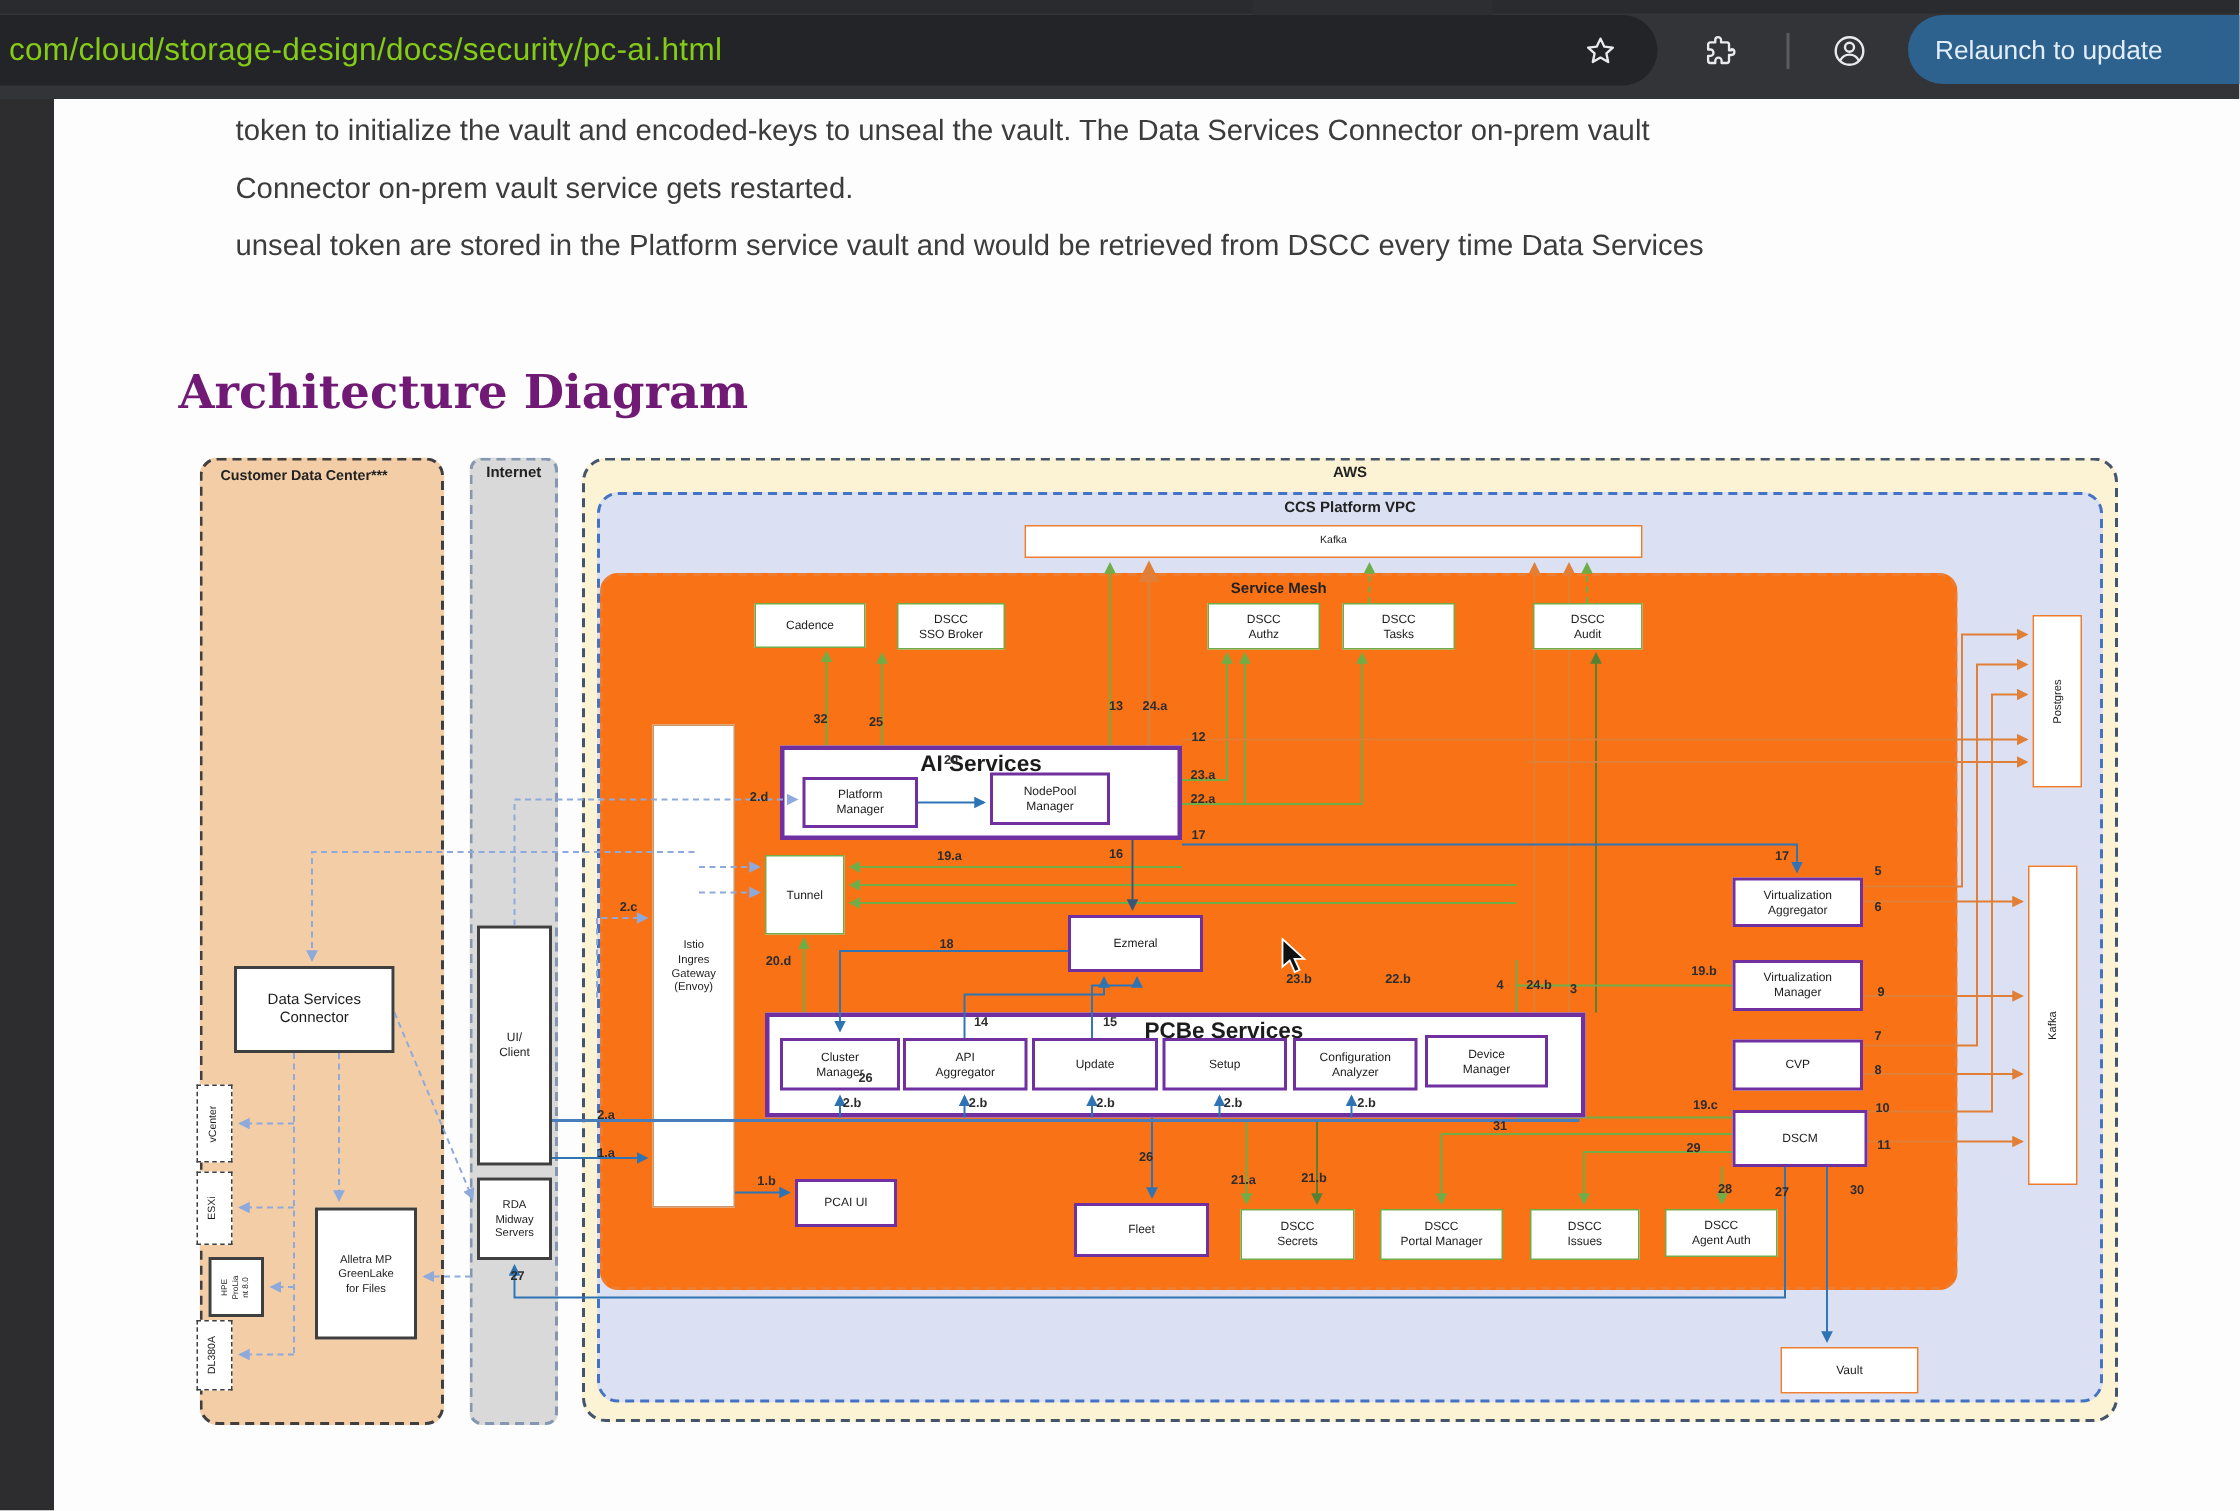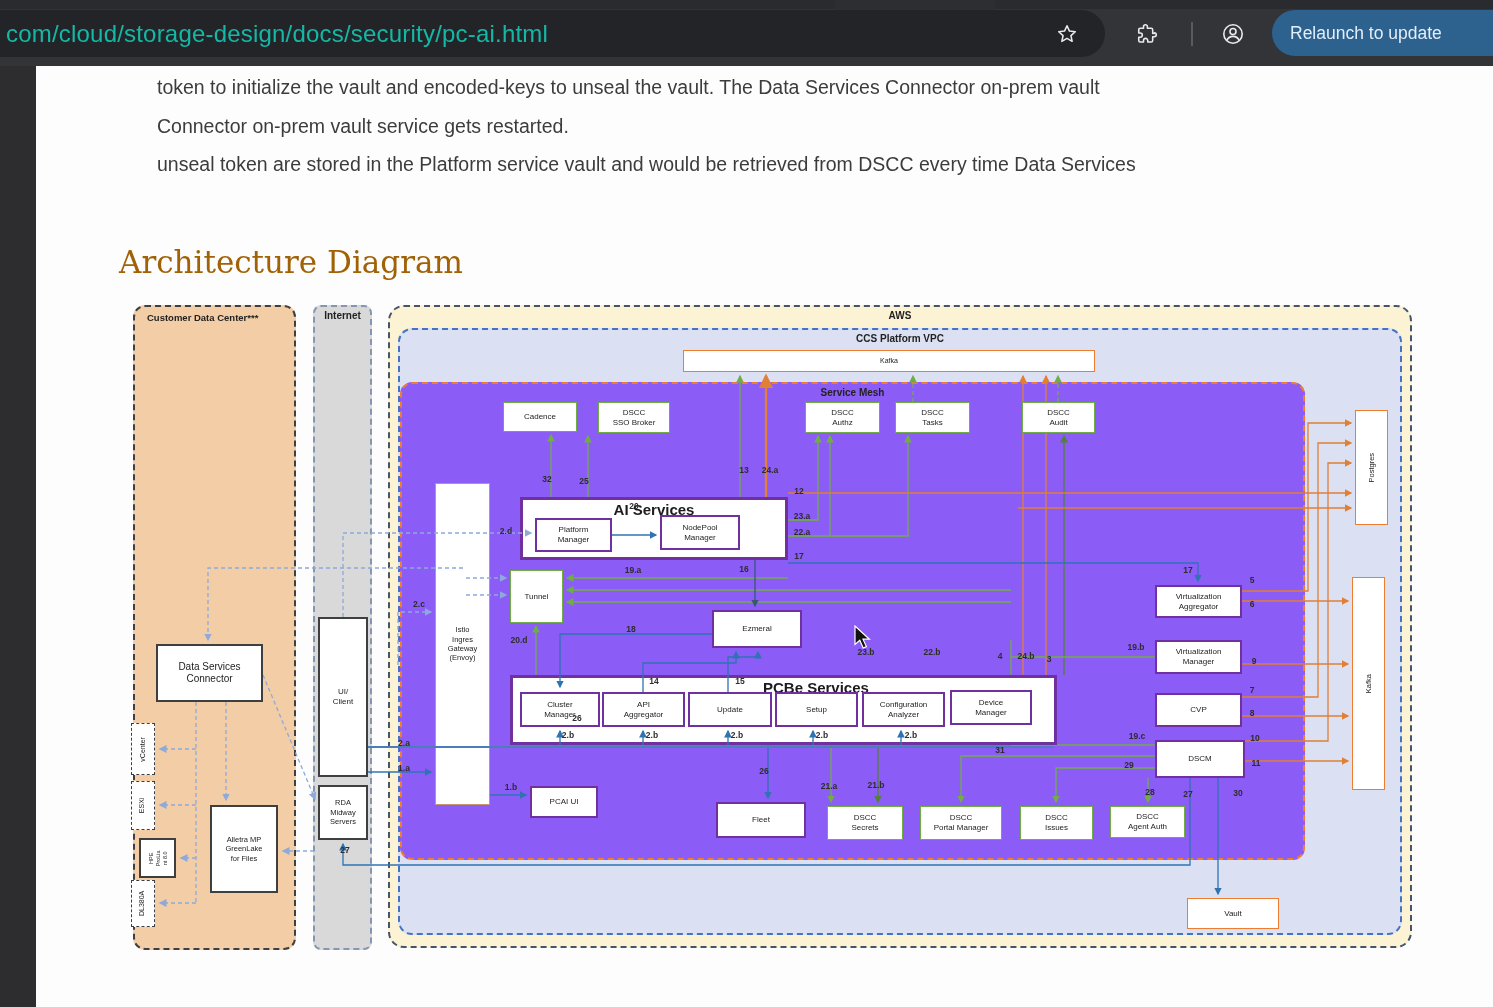--- a/index.html
+++ b/index.html
@@ -4,36 +4,36 @@
 <style>
   html,body{margin:0;padding:0;}
   body{width:1493px;height:1007px;overflow:hidden;position:relative;background:#fdfdfd;
        font-family:"Liberation Sans",sans-serif;}
   
   #chrome{position:absolute;left:0;top:0;width:1493px;height:66px;background:#333438;z-index:20;}
   #chrome .topstrip{position:absolute;left:0;top:0;width:100%;height:9px;background:#2a2b2e;}
   #chrome .tabshadow{position:absolute;left:835px;top:0;width:160px;height:16px;background:#2d2e31;border-radius:0 0 8px 8px;}
   #urlpill{position:absolute;left:-28px;top:10px;width:1133px;height:47px;background:#232428;border-radius:24px;
            display:flex;align-items:center;}
-  #urltext{position:absolute;left:34px;top:0;height:47px;display:flex;align-items:center;color:#14b8a6;
-           font-size:24px;letter-spacing:.2px;white-space:nowrap;}
+  #urltext{position:absolute;left:34px;top:0;height:47px;display:flex;align-items:center;color:#84cc16;
+           font-size:21px;letter-spacing:.2px;white-space:nowrap;}
   .chromeicon{position:absolute;top:18px;width:32px;height:32px;display:flex;align-items:center;justify-content:center;}
   #star-ic{left:1051px;top:18px;}
   #ext-ic{left:1131px;top:18px;}
   #sep{position:absolute;left:1191px;top:22px;width:2px;height:24px;background:#5a5b5f;}
   #prof-ic{left:1217px;top:18px;}
   #relaunch{position:absolute;left:1272px;top:10px;width:242px;height:46px;background:#2d618e;border-radius:23px;
             color:#e3eefb;font-size:17.5px;font-weight:500;display:flex;align-items:center;justify-content:flex-start;
             padding-left:18px;box-sizing:border-box;}
   
   #sidebar-strip{position:absolute;left:0;top:66px;width:36px;height:941px;background:#2d2d30;z-index:10;}
   #page{position:absolute;left:36px;top:66px;width:1457px;height:941px;background:#fdfdfd;}
   #para{position:absolute;left:121px;top:2px;width:1275px;font-size:19.5px;line-height:38.5px;color:#3c3c3c;}
-  #heading{position:absolute;left:83px;top:152px;font-family:"DejaVu Serif",serif;font-weight:400;
-           font-size:31px;color:#a16207;}
+  #heading{position:absolute;left:83px;top:152px;font-family:"DejaVu Serif",serif;font-weight:700;
+           font-size:31px;color:#701a75;}
   
   #diagram{position:absolute;left:118px;top:295px;width:1295px;height:660px;}
   #diagram .region{position:absolute;box-sizing:border-box;}
   .rlabel{position:absolute;top:3px;font-size:10px;font-weight:700;color:#222;white-space:nowrap;}
   .rlabel.center{left:50%;transform:translateX(-50%);}
   .rlabel.left{left:12px;top:5px;font-size:9.5px;}
   #edges1,#edges2{position:absolute;left:0;top:0;width:1295px;height:660px;}
   #edges1{z-index:3;} #edges2{z-index:6;}
   .node{position:absolute;box-sizing:border-box;background:#fff;display:flex;align-items:center;justify-content:center;
         z-index:5;font-size:8px;color:#1c1c1c;text-align:center;line-height:1.25;font-weight:500;}
@@ -97,21 +97,21 @@
     </div>
     <div class="region" style="left: 195px; top: 10px; width: 59px; height: 645px; background: rgb(217, 217, 217); border: 2px dashed rgb(132, 150, 176); border-radius: 8px; z-index: 1;">
       <span class="rlabel center">Internet</span>
     </div>
     <div class="region" style="left: 270px; top: 10px; width: 1024px; height: 643px; background: rgb(252, 243, 212); border: 2px dashed rgb(68, 84, 106); border-radius: 16px; z-index: 1;">
       <span class="rlabel center">AWS</span>
     </div>
     <div class="region" style="left: 280px; top: 33px; width: 1004px; height: 607px; background: rgb(219, 225, 243); border: 2px dashed rgb(68, 114, 196); border-radius: 14px; z-index: 1;">
       <span class="rlabel center">CCS Platform VPC</span>
     </div>
-    <div class="region" style="left: 282px; top: 87px; width: 905px; height: 478px; background: #8b5cf6; border: 2px dashed rgb(237, 125, 49); border-radius: 12px; z-index: 1;">
+    <div class="region" style="left: 282px; top: 87px; width: 905px; height: 478px; background: #f97316; border: 2px dashed rgb(237, 125, 49); border-radius: 12px; z-index: 1;">
       <span class="rlabel center">Service Mesh</span>
     </div>
     <svg id="edges1">
       <defs>
         <marker id="edges1-m-green" markerWidth="7" markerHeight="7" refX="5" refY="3" orient="auto">
           <path d="M0,0 L6,3 L0,6 Z" fill="#70ad47"></path>
         </marker>
         <marker id="edges1-m-dgreen" markerWidth="7" markerHeight="7" refX="5" refY="3" orient="auto">
           <path d="M0,0 L6,3 L0,6 Z" fill="#538135"></path>
         </marker>

